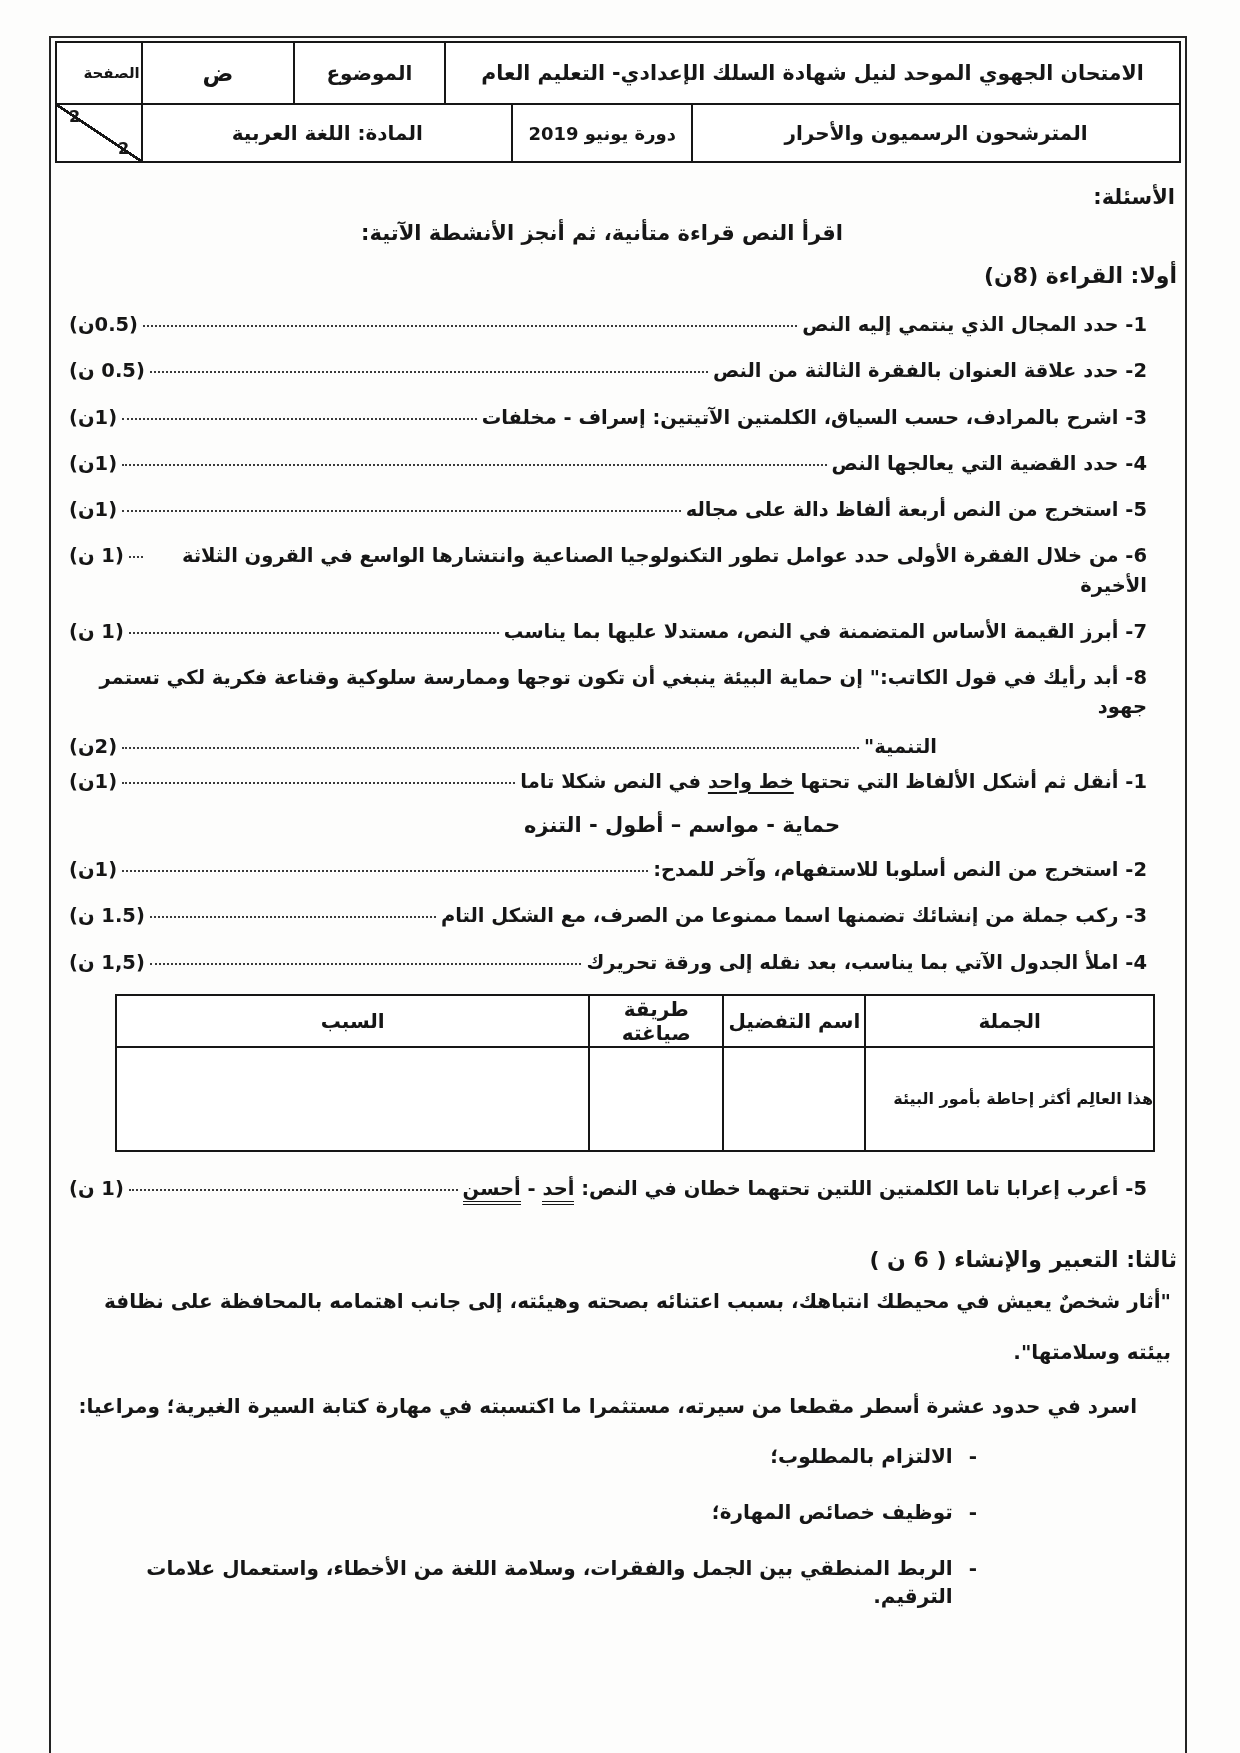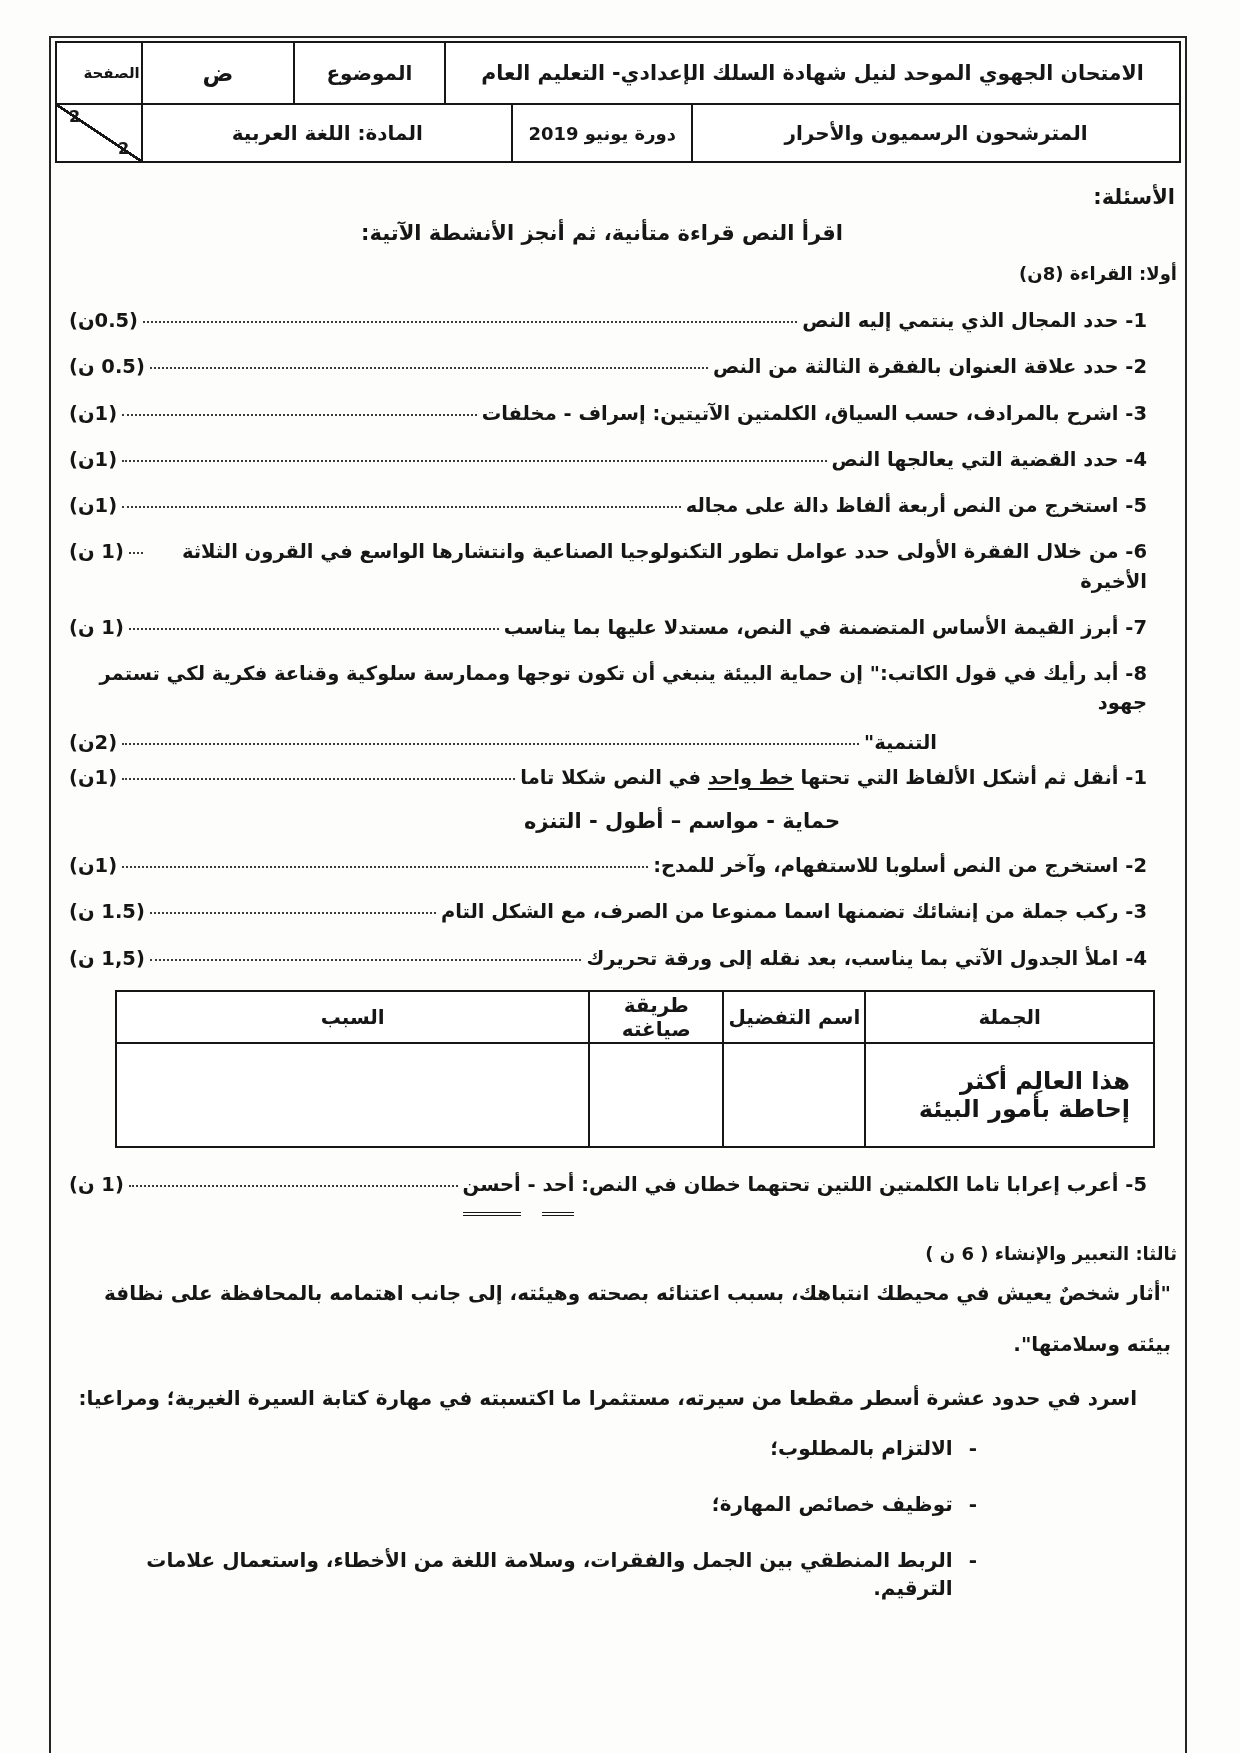--- a/index.html
+++ b/index.html
@@ -36,39 +36,39 @@
       transparent calc(50% - 1.5px), #161616 calc(50% - 1.5px),
       #161616 calc(50% + 1.5px), transparent calc(50% + 1.5px));
   }
   .diag .num { position:absolute; font-size:16px; font-weight:700; }
   .diag .num-top { top:2px; left:12px; }
   .diag .num-bottom { bottom:3px; right:12px; }
   
   .content { padding:12px 8px 0 16px; font-size:19.5px; font-weight:600; }
   .questions-label { font-size:21px; font-weight:700; margin:10px 2px 4px 0; }
   .instruction { text-align:center; font-weight:700; font-size:21px; margin:12px 40px 16px 0; }
-  h2.sec { font-size:18px; font-weight:800; margin:18px 0 22px 0; }
+  h2.sec { font-size:22px; font-weight:800; margin:18px 0 22px 0; }
   h2.sec2 { margin-top:56px; margin-bottom:30px; }
   h2.sec3 { margin-top:44px; margin-bottom:0; }
   .qrow { display:flex; align-items:baseline; margin:0 30px 17px 2px; line-height:1.5; }
   .qtext { white-space:normal; }
   .leader { flex:1 1 auto; min-width:14px; border-bottom:2.5px dotted #3a3a3a; margin:0 5px; transform:translateY(-4px); }
   .pts { white-space:nowrap; font-weight:600; }
   .b { font-weight:800; }
   .q8 { margin-bottom:10px; }
   .q8tail { margin-right:240px; margin-bottom:6px; }
   .words { text-align:center; font-weight:800; font-size:21px; margin:0 0 18px 120px; }
   .ul1 { text-decoration:underline; text-decoration-thickness:2px; text-underline-offset:4px; }
-  .ul2 { border-bottom:4.5px double #161616; font-weight:800; padding-bottom:16px; }
+  .ul2 { border-bottom:4.5px double #161616; font-weight:800; padding-bottom:1px; }
   
   table.gtable { border-collapse:collapse; width:1040px; margin:6px 22px 22px 8px; background:#fff; }
   .gtable th, .gtable td { border:2.5px solid #161616; }
   .gtable th { height:44px; font-size:20px; font-weight:700; text-align:center; }
   .gtable td { height:100px; }
-  .gtable td.jumla { text-align:right; padding:0 23px; font-weight:600; font-size:24px; }
+  .gtable td.jumla { text-align:right; padding:0 0; font-weight:600; font-size:16px; }
   .cw1 { width:27.8%; } .cw2 { width:13.7%; } .cw3 { width:12.9%; } .cw4 { width:45.6%; }
   
   .quote { margin:4px 6px 4px 10px; line-height:2.55; font-size:20px; font-weight:600; }
   .task { font-weight:800; font-size:20px; margin:16px 40px 24px 0; }
   .bullet { display:flex; gap:16px; margin:0 200px 28px 0; font-size:20px; line-height:1.4; }
   .bullet .dash { font-weight:700; }
 </style>
 </head>
 <body>
 

